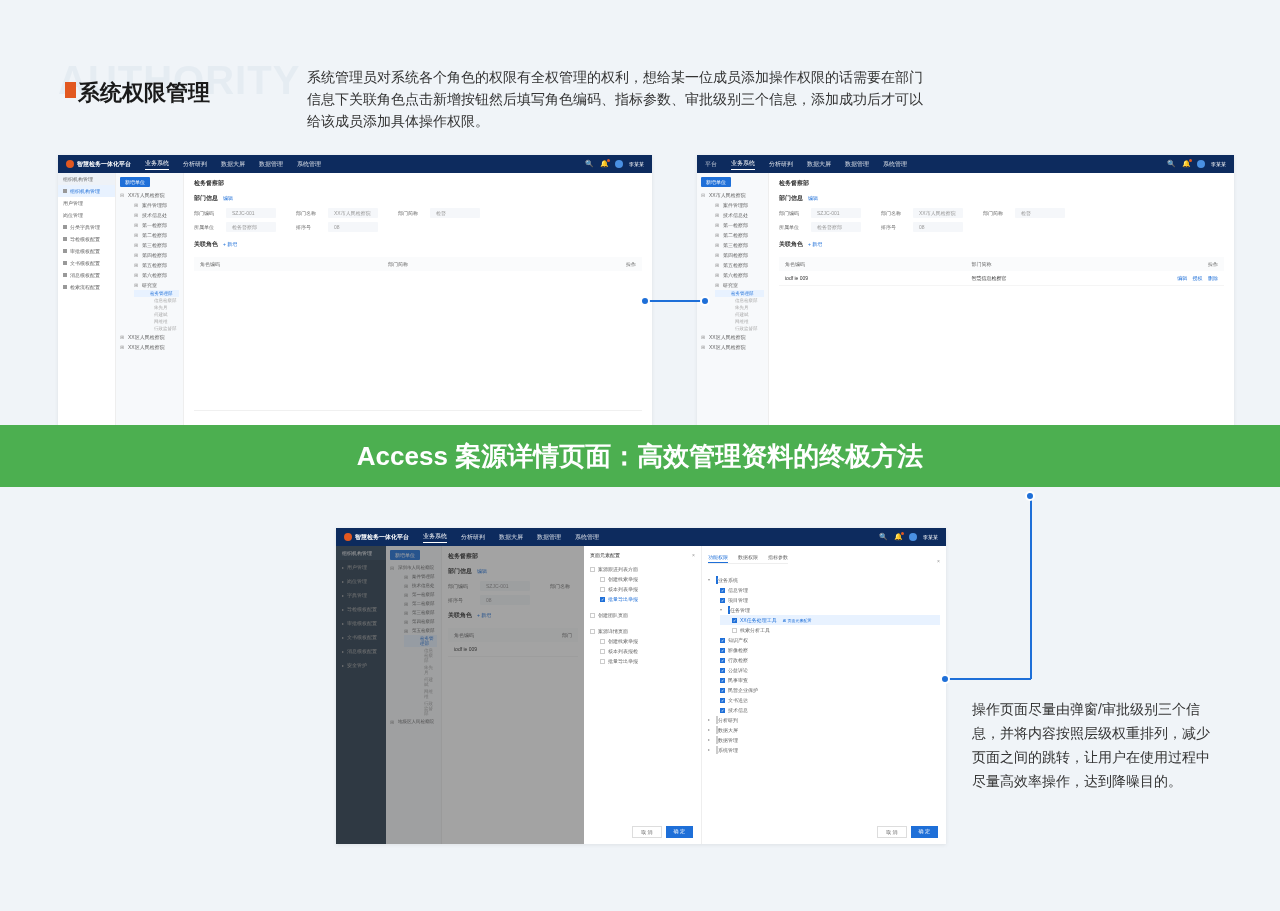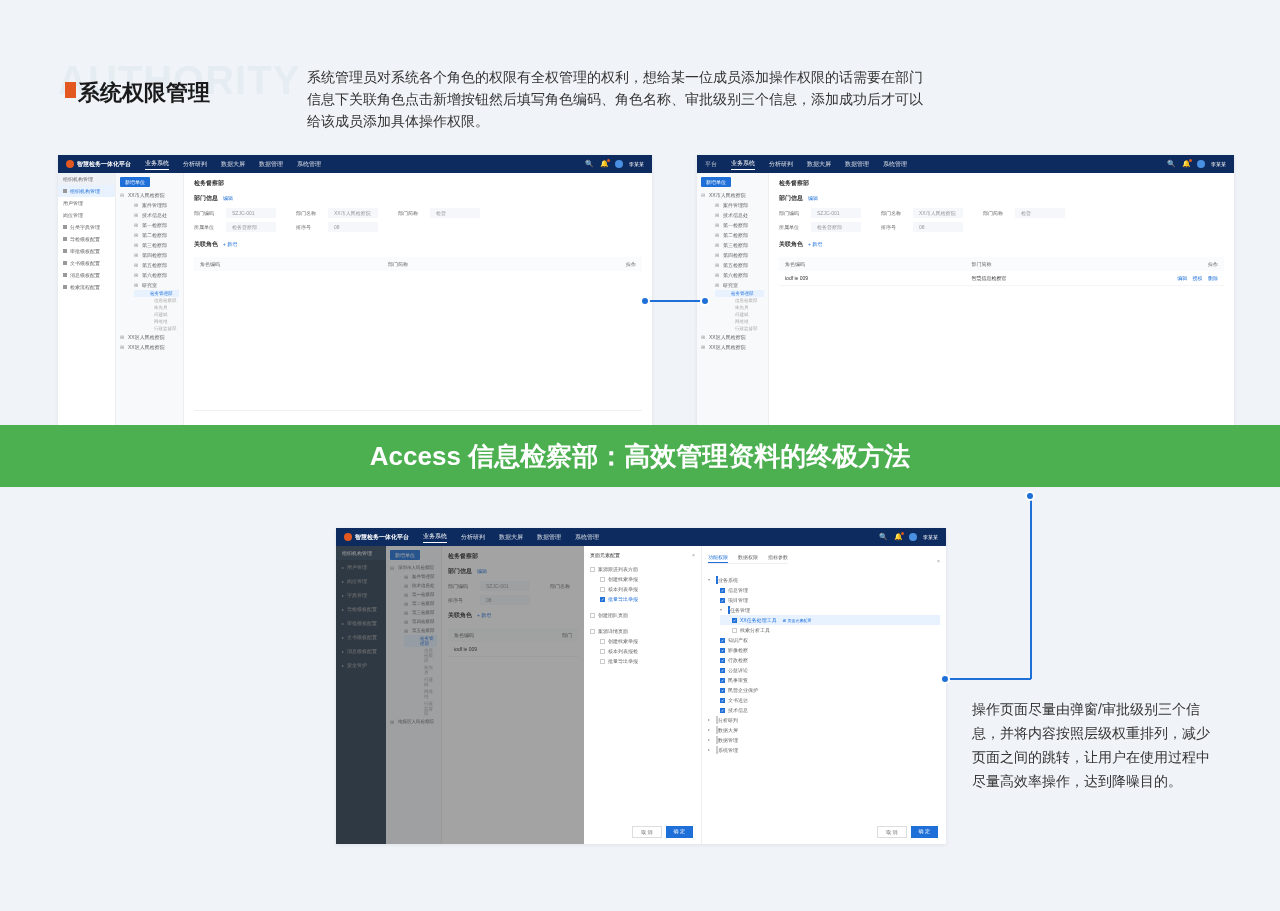--- a/index.html
+++ b/index.html
@@ -112,21 +112,21 @@
 .bottom-text { position: absolute; left: 972px; top: 697px; width: 250px; font-size: 14px; line-height: 24px; color: #333; }
 </style>
 </head>
 <body>
 
 <div class="title-section">
   <div class="authority-bg">AUTHORITY</div>
   <div class="red-bar"></div>
   <div class="authority-fg">系统权限管理</div>
 </div>
-<div class="intro-text">系统管理员对系统各个角色的权限有全权管理的权利，想给某一位成员添加操作权限的话需要在部门信息下关联角色点击新增按钮然后填写角色编码、角色名称、审批级别三个信息，添加成功后才可以给该成员添加具体操作权限。</div>
+<div class="intro-text">系统管理员对系统各个角色的权限有全权管理的权利，想给某一位成员添加操作权限的话需要在部门信息下关联角色点击新增按钮然后填写角色编码、指标参数、审批级别三个信息，添加成功后才可以给该成员添加具体操作权限。</div>
 
 <div class="panel p1">
   <div class="panel-header">
     <div class="logo-dot"></div>
     <span class="app-title">智慧检务一体化平台</span>
     <span class="nav-item active">业务系统</span>
     <span class="nav-item">分析研判</span>
     <span class="nav-item">数据大屏</span>
     <span class="nav-item">数据管理</span>
     <span class="nav-item">系统管理</span>
@@ -331,21 +331,21 @@
         <div class="pg-item">&gt;</div>
       </div>
     </div>
   </div>
 </div>
 
 <div class="dot-blue" style="left:640px;top:296px"></div>
 <div class="line-blue" style="left:648px;top:300px;width:54px"></div>
 <div class="dot-blue" style="left:700px;top:296px"></div>
 
-<div class="green-banner">Access 信息检察部：高效管理资料的终极方法</div>
+<div class="green-banner">Access 案源详情页面：高效管理资料的终极方法</div>
 
 <div class="panel p3">
   <div class="panel-header">
     <div class="logo-dot"></div>
     <span class="app-title">智慧检务一体化平台</span>
     <span class="nav-item active">业务系统</span>
     <span class="nav-item">分析研判</span>
     <span class="nav-item">数据大屏</span>
     <span class="nav-item">数据管理</span>
     <span class="nav-item">系统管理</span>

